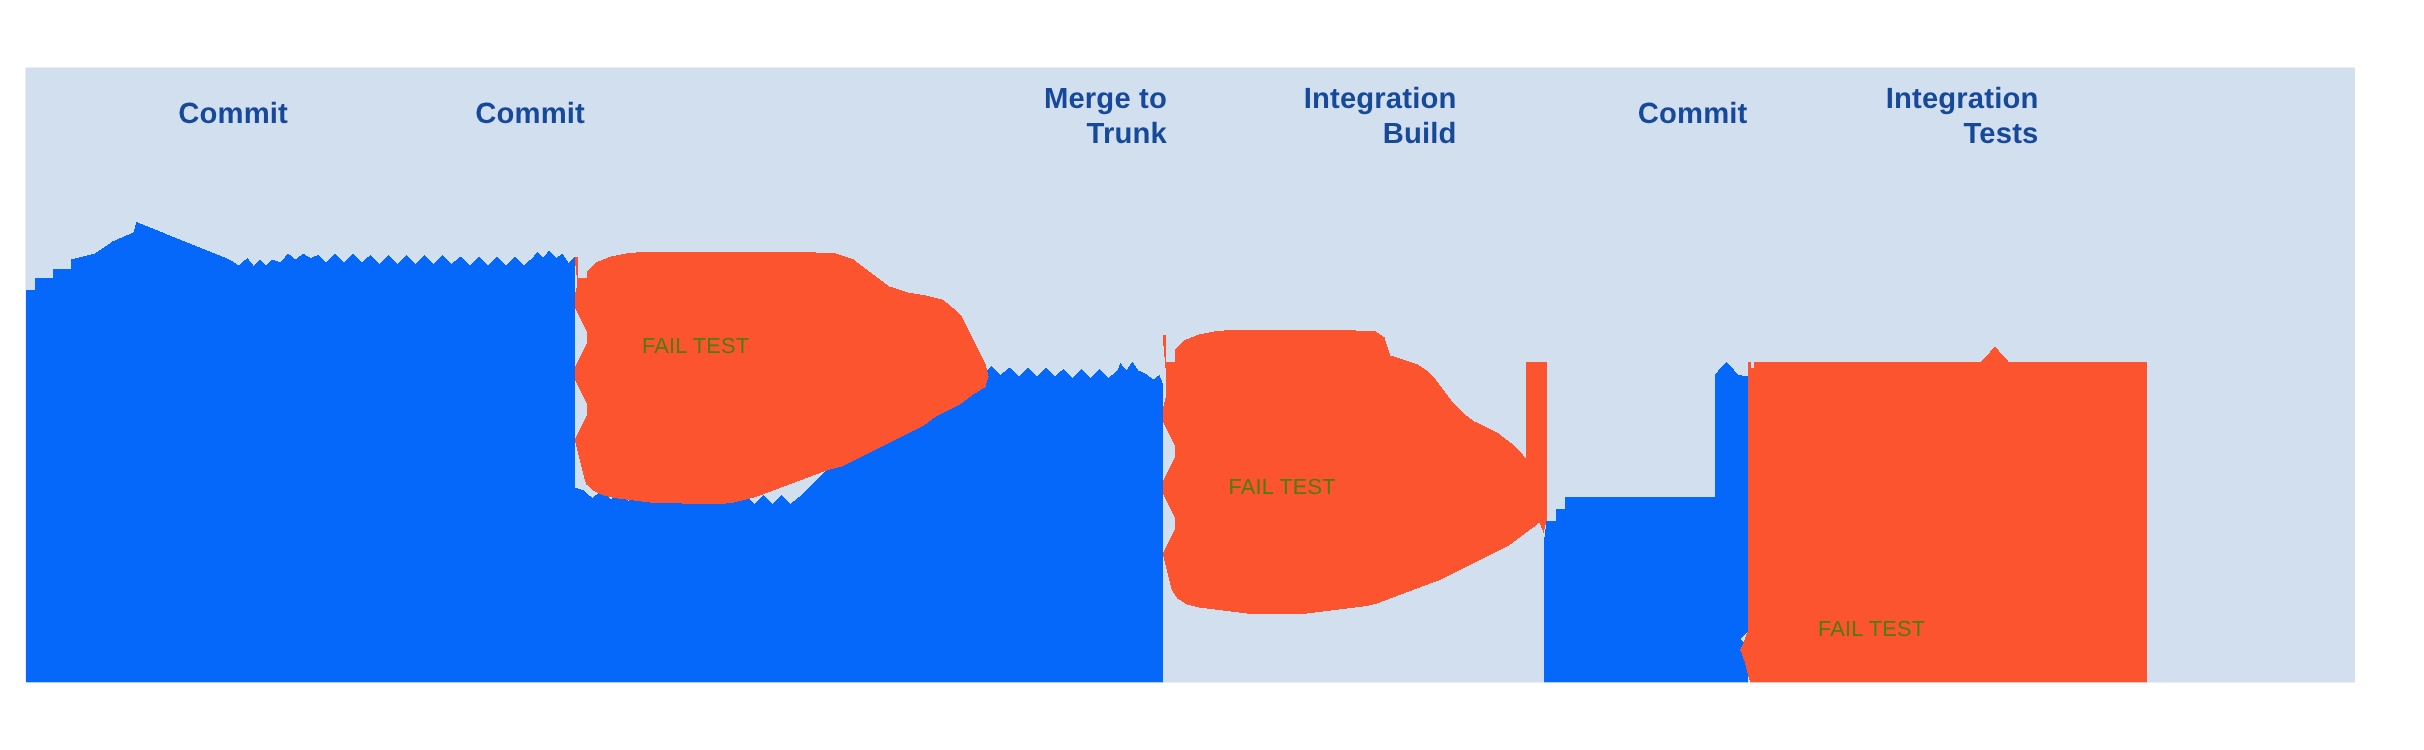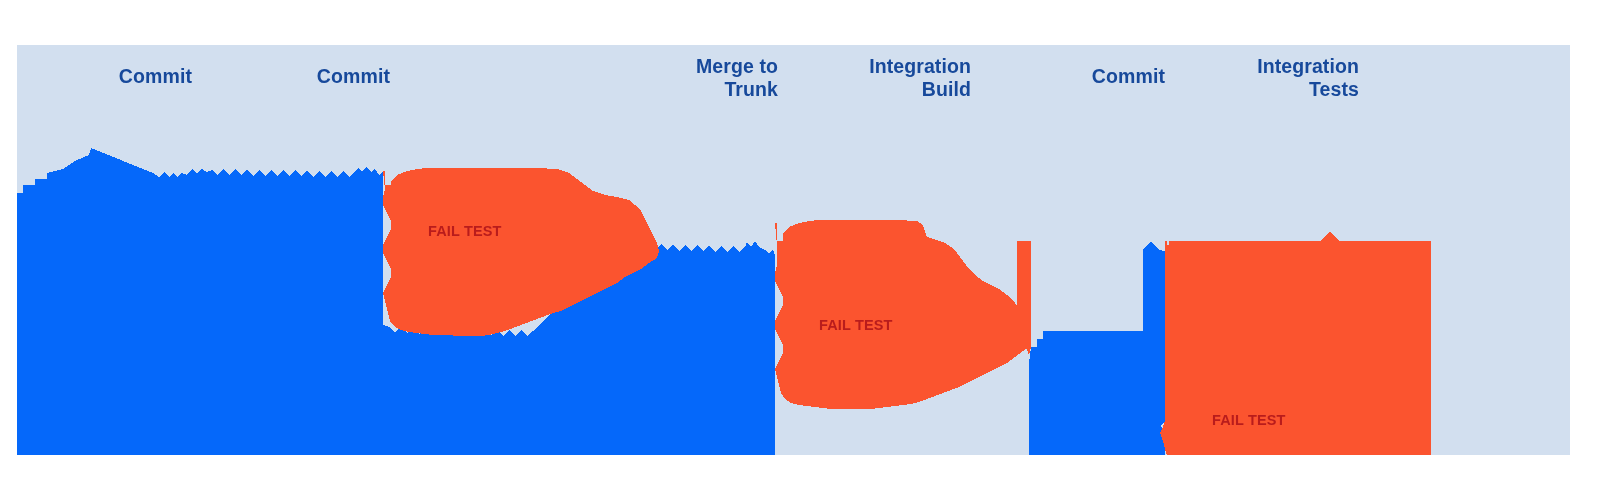--- a/index.html
+++ b/index.html
@@ -53,24 +53,24 @@
     color: #17499b;
     font-family: "Liberation Sans", sans-serif;
     font-size: 19.5px;
     font-weight: bold;
     line-height: 23px;
     letter-spacing: 0.1px;
     white-space: pre-line;
   }
   .fail-label {
     position: absolute;
-    color: #b91c1c;
+    color: #4d7c0f;
     font-family: "Liberation Sans", sans-serif;
     font-size: 14.5px;
-    font-weight: bold;
+    font-weight: normal;
     letter-spacing: 0.15px;
     white-space: nowrap;
     pointer-events: none;
   }
 </style>
 </head>
 <body>
 
 <div id="page">
 

